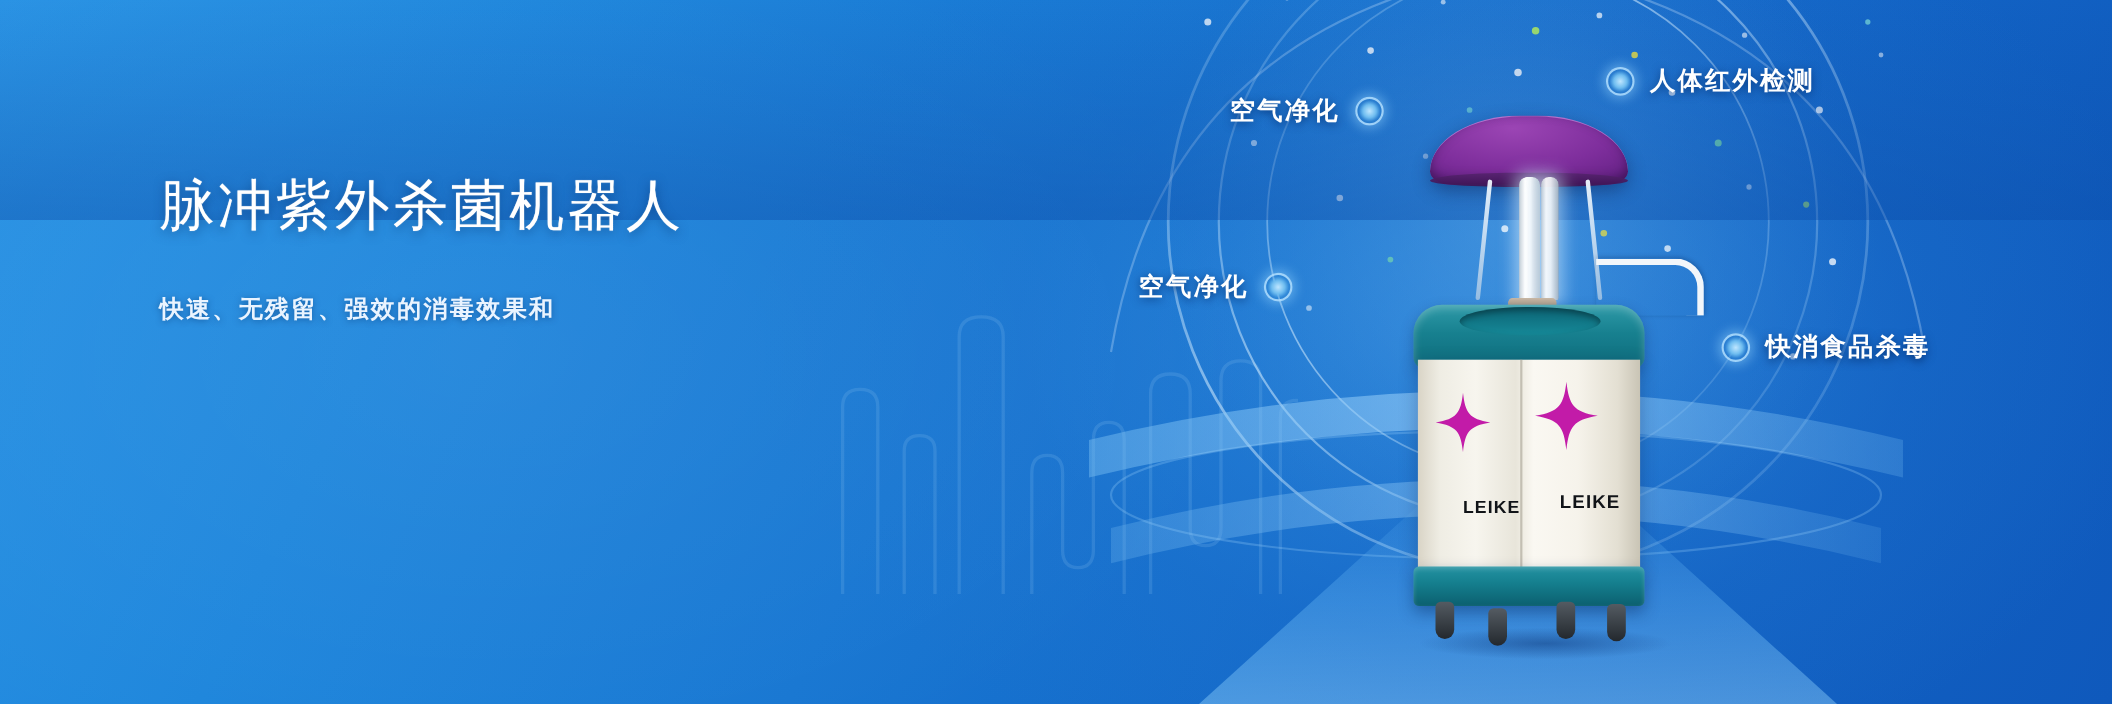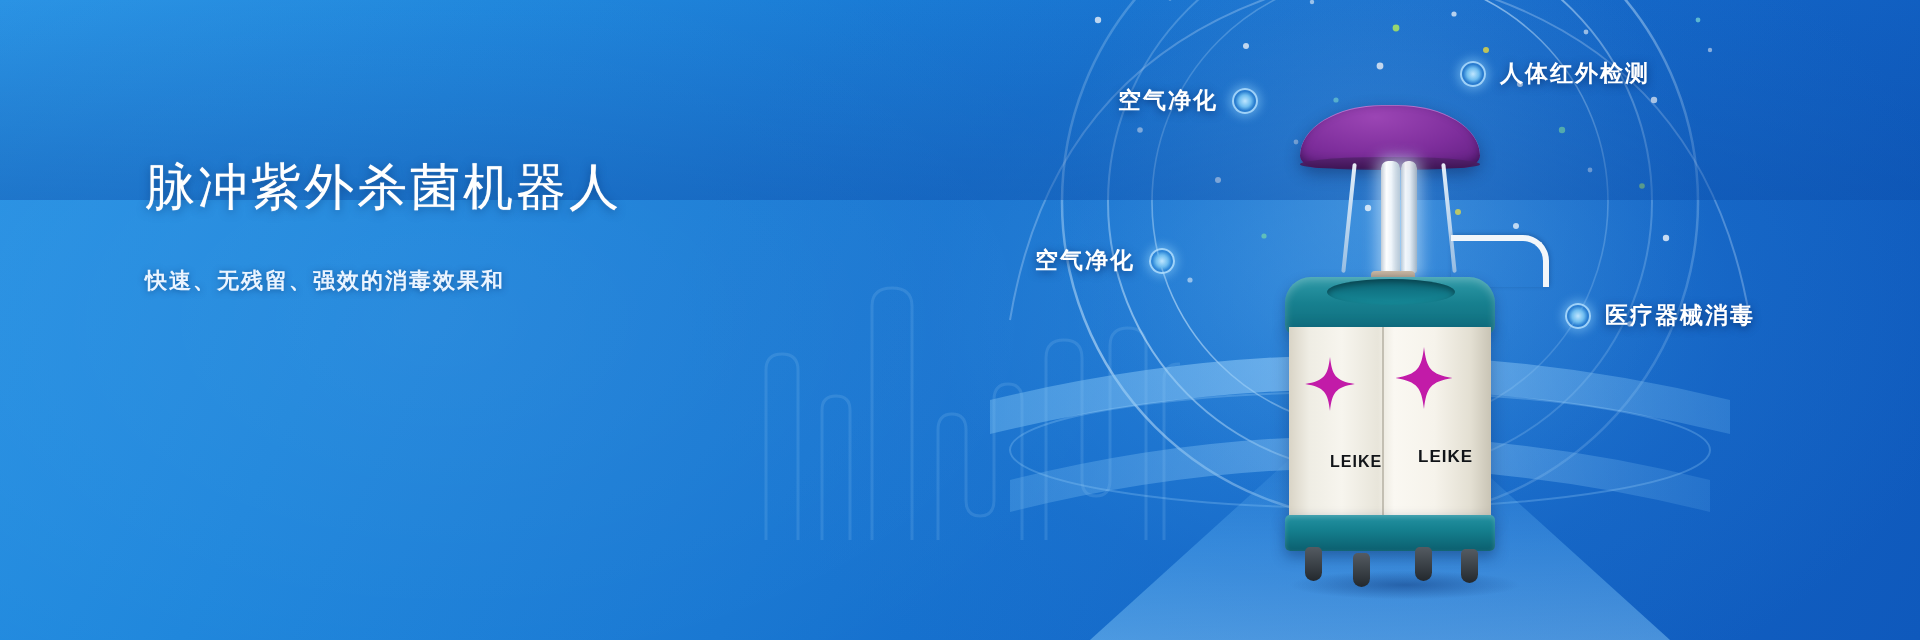--- a/index.html
+++ b/index.html
@@ -275,21 +275,21 @@
     <span class="callout-label">人体红外检测</span>
   </div>
 
   <div class="callout" id="callout-air">
     <span class="callout-label">空气净化</span>
     <span class="dot"></span>
   </div>
 
   <div class="callout" id="callout-medical">
     <span class="dot"></span>
-    <span class="callout-label">医疗器械消毒</span>
+    <span class="callout-label">快消食品杀毒</span>
   </div>
 
   <div class="robot">
     <div class="shadow-pad"></div>
 
     <div class="dome"></div>
     <div class="dome-rim"></div>
     <div class="strut l"></div>
     <div class="strut r"></div>
     <div class="lamp-rod"></div>

